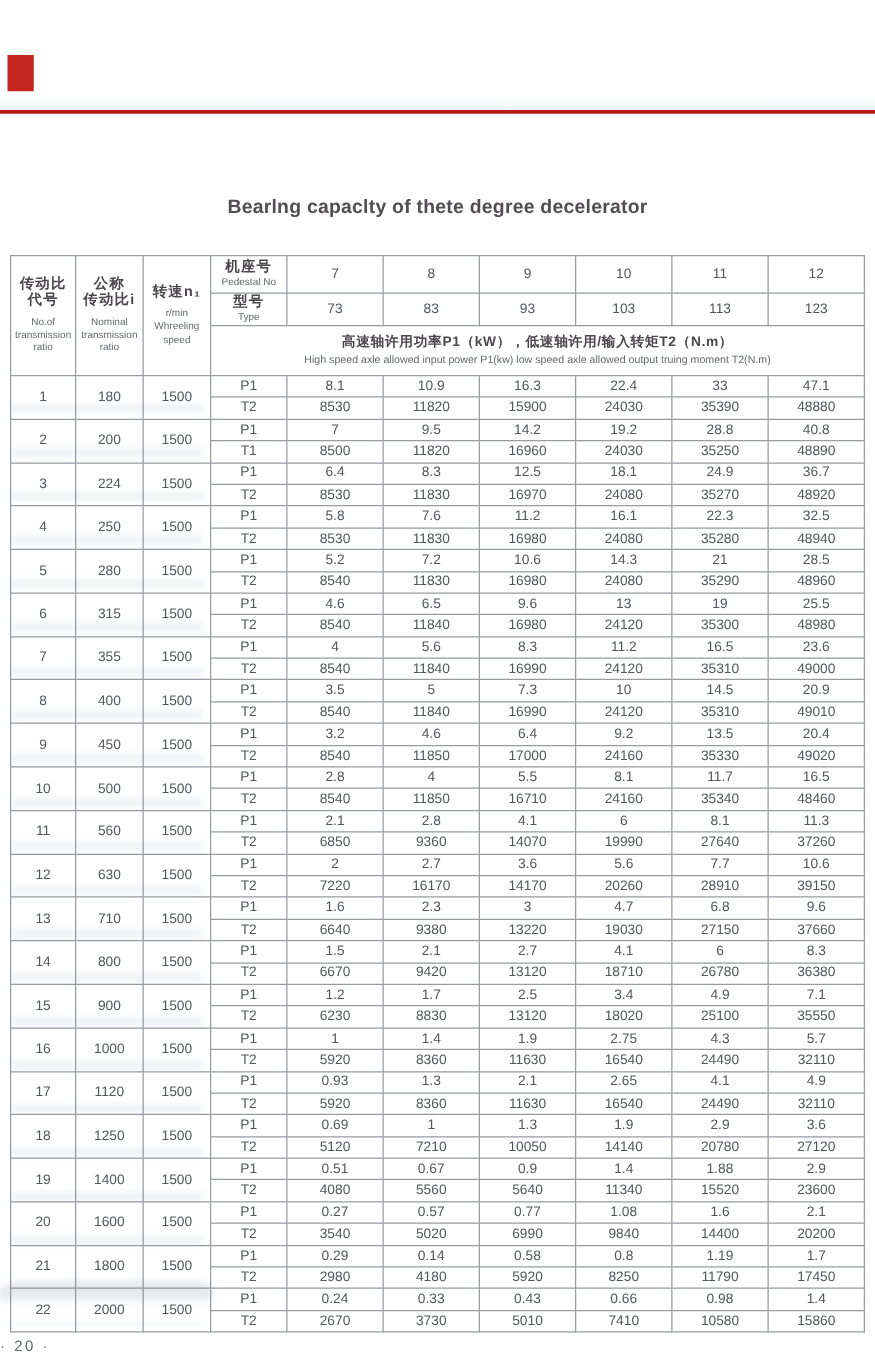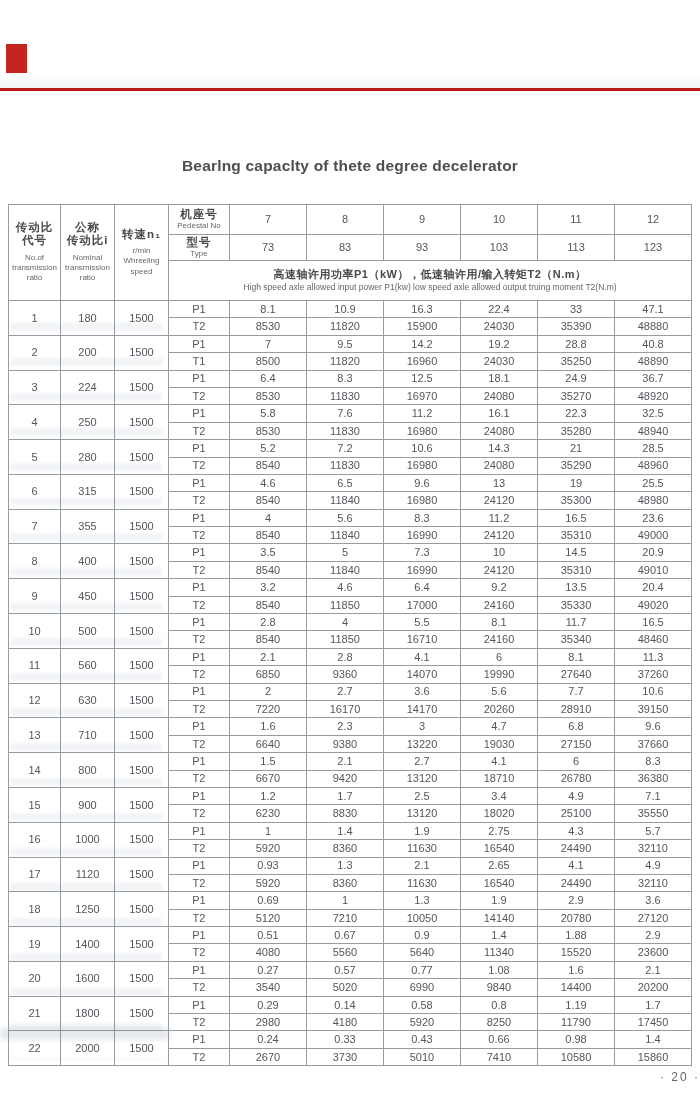--- a/index.html
+++ b/index.html
@@ -52,21 +52,21 @@
       rgba(130,145,170,0.10) 22px, rgba(130,145,170,0.10) 28px,
       rgba(130,145,170,0.0) 30px, rgba(130,145,170,0.0) 35px);
     filter:blur(1.5px);pointer-events:none;
   }
   .bleed-smudge{
     position:absolute;left:0px;top:1028px;width:170px;height:12px;
     background:rgba(120,135,160,0.18);filter:blur(2.5px);pointer-events:none;
   }
 
   
-  .footer{position:absolute;left:0;top:1070px;width:700px;text-align:right;
+  .footer{position:absolute;left:0;top:1070px;width:700px;text-align:left;
     font-size:12px;color:#606468;letter-spacing:2px;}
 </style>
 </head>
 <body>
 
 <div class="corner-mark"></div>
 <div class="pre-line-shade"></div>
 <div class="accent-line"></div>
 
 <div class="titles">

